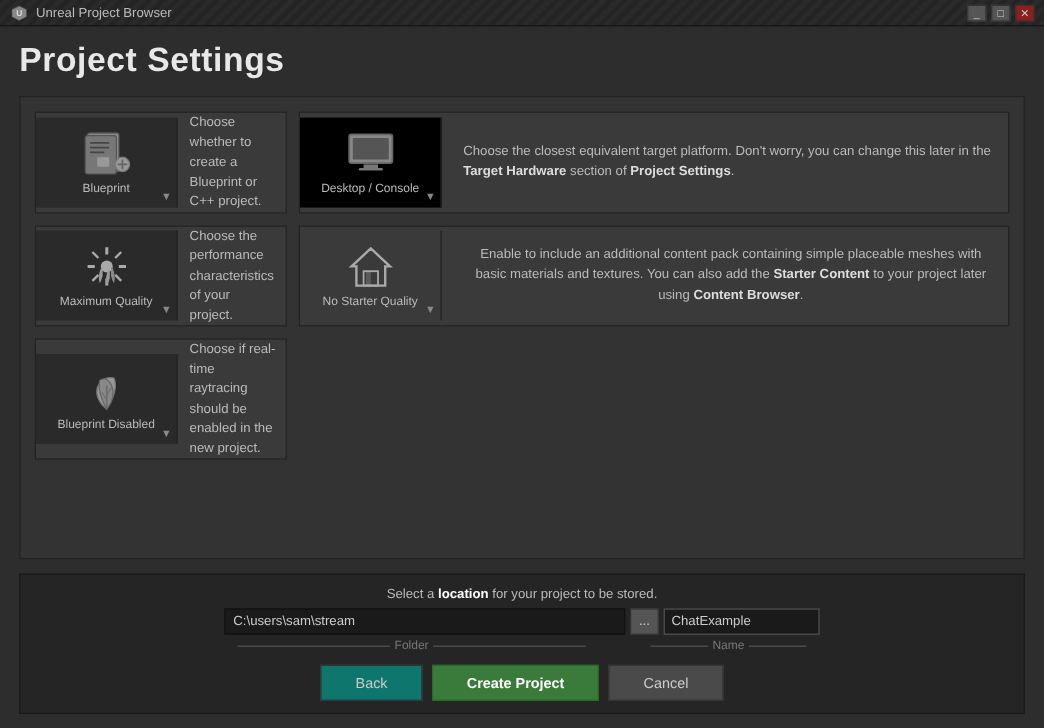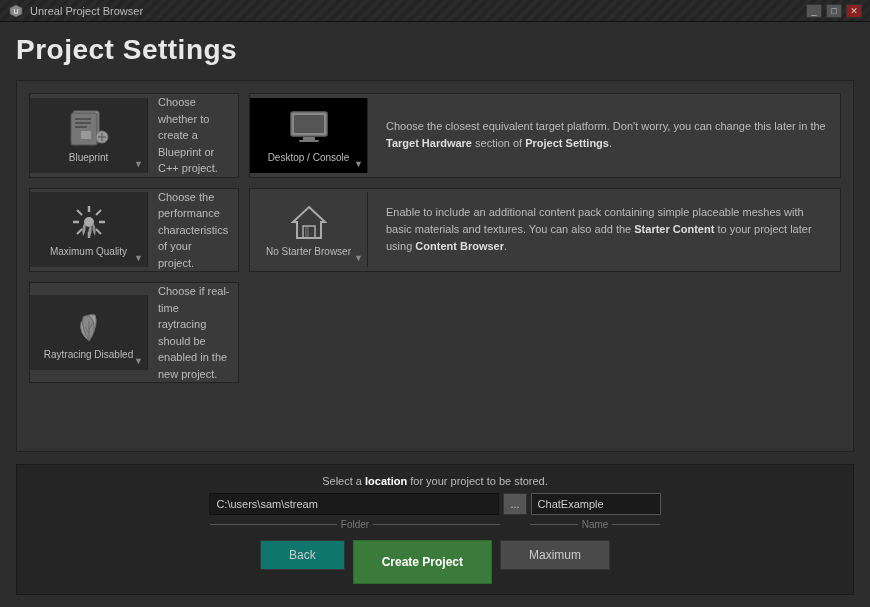--- a/index.html
+++ b/index.html
@@ -176,21 +176,21 @@
       margin-bottom: 4px;
       justify-content: center;
     }
 
     .path-input {
       background: #1a1a1a;
       border: 1px solid #111;
       color: #ccc;
       font-size: 11px;
       padding: 3px 6px;
-      width: 290px;
+      width: 334px;
       height: 22px;
     }
 
     .browse-btn {
       background: #555;
       border: 1px solid #333;
       color: #ccc;
       font-size: 11px;
       padding: 2px 6px;
       height: 22px;
@@ -204,21 +204,21 @@
       border: 1px solid #555;
       color: #ccc;
       font-size: 11px;
       padding: 3px 6px;
       width: 130px;
       height: 22px;
     }
 
     .field-labels {
       display: flex;
-      gap: 4px;
+      gap: 16px;
       justify-content: center;
       margin-bottom: 10px;
     }
 
     .field-label {
       font-size: 10px;
       color: #777;
       text-align: center;
     }
 
@@ -265,21 +265,21 @@
     }
 
     .btn-create {
       background: #3a7a3a;
       border: 1px solid #2a6a2a;
       color: #fff;
       font-size: 12px;
       font-weight: bold;
       padding: 6px 28px;
       cursor: pointer;
-      height: 44px;
+      height: 30px;
     }
 
     .btn-cancel {
       background: #4a4a4a;
       border: 1px solid #333;
       color: #ccc;
       font-size: 12px;
       padding: 6px 28px;
       cursor: pointer;
       height: 30px;
@@ -406,45 +406,45 @@
       <div class="option-card" style="flex:1;">
         <div class="option-card-icon" style="width:118px; height:75px; background:#3a3a3a;">
           <div class="icon-img icon-nocontent">
             <svg width="44" height="40" viewBox="0 0 44 40">
 
               <path d="M22 5 L38 20 L34 20 L34 36 L10 36 L10 20 L6 20 Z" fill="none" stroke="#aaa" stroke-width="2"></path>
               <rect x="16" y="24" width="12" height="12" fill="none" stroke="#aaa" stroke-width="1.5"></rect>
               <rect x="18" y="24" width="4" height="12" fill="#aaa" opacity="0.3"></rect>
             </svg>
           </div>
-          <span class="option-card-label">No Starter Browser</span>
+          <span class="option-card-label">No Starter Quality</span>
           <span class="option-card-dropdown">▼</span>
         </div>
-        <div class="option-card-description" style="font-size:11px; color:#bbb; line-height:1.55; padding:8px;">
+        <div class="option-card-description" style="font-size:11px; color:#bbb; line-height:1.55; padding:8px;text-align:center;">
           Enable to include an additional content pack containing simple placeable meshes with basic materials and textures. You can also add the <strong style="color:#ddd;">Starter Content</strong> to your project later using <strong style="color:#ddd;">Content Browser</strong>.
         </div>
       </div>
 
     </div>
 
     <div class="options-row">
 
       <div class="option-card" style="width:210px;">
         <div class="option-card-icon">
           <div class="icon-img icon-raytracing">
             <svg width="40" height="40" viewBox="0 0 40 40">
 
               <path d="M20 36 Q10 28 12 18 Q16 8 26 10 Q30 20 20 36Z" fill="#999" stroke="#777" stroke-width="1"></path>
               <path d="M20 36 Q28 26 24 16 Q20 8 14 12 Q12 22 20 36Z" fill="#888" stroke="#666" stroke-width="1"></path>
               <line x1="20" y1="36" x2="20" y2="16" stroke="#666" stroke-width="1"></line>
               <line x1="20" y1="28" x2="16" y2="22" stroke="#666" stroke-width="0.8"></line>
               <line x1="20" y1="24" x2="24" y2="18" stroke="#666" stroke-width="0.8"></line>
             </svg>
           </div>
-          <span class="option-card-label">Raytracing Disabled</span>
+          <span class="option-card-label">Blueprint Disabled</span>
           <span class="option-card-dropdown">▼</span>
         </div>
         <div class="option-card-description">Choose if real-time raytracing should be enabled in the new project.</div>
       </div>
 
     </div>
 
   </div>
 
   <div class="bottom-bar">
@@ -469,18 +469,18 @@
       <div class="name-label-wrapper">
         <div class="line"></div>
         <span class="field-label">Name</span>
         <div class="line"></div>
       </div>
     </div>
 
     <div class="action-buttons">
       <button class="btn-back">Back</button>
       <button class="btn-create">Create Project</button>
-      <button class="btn-cancel">Maximum</button>
+      <button class="btn-cancel">Cancel</button>
     </div>
 
   </div>
 
 </div>
 
 </body></html>

